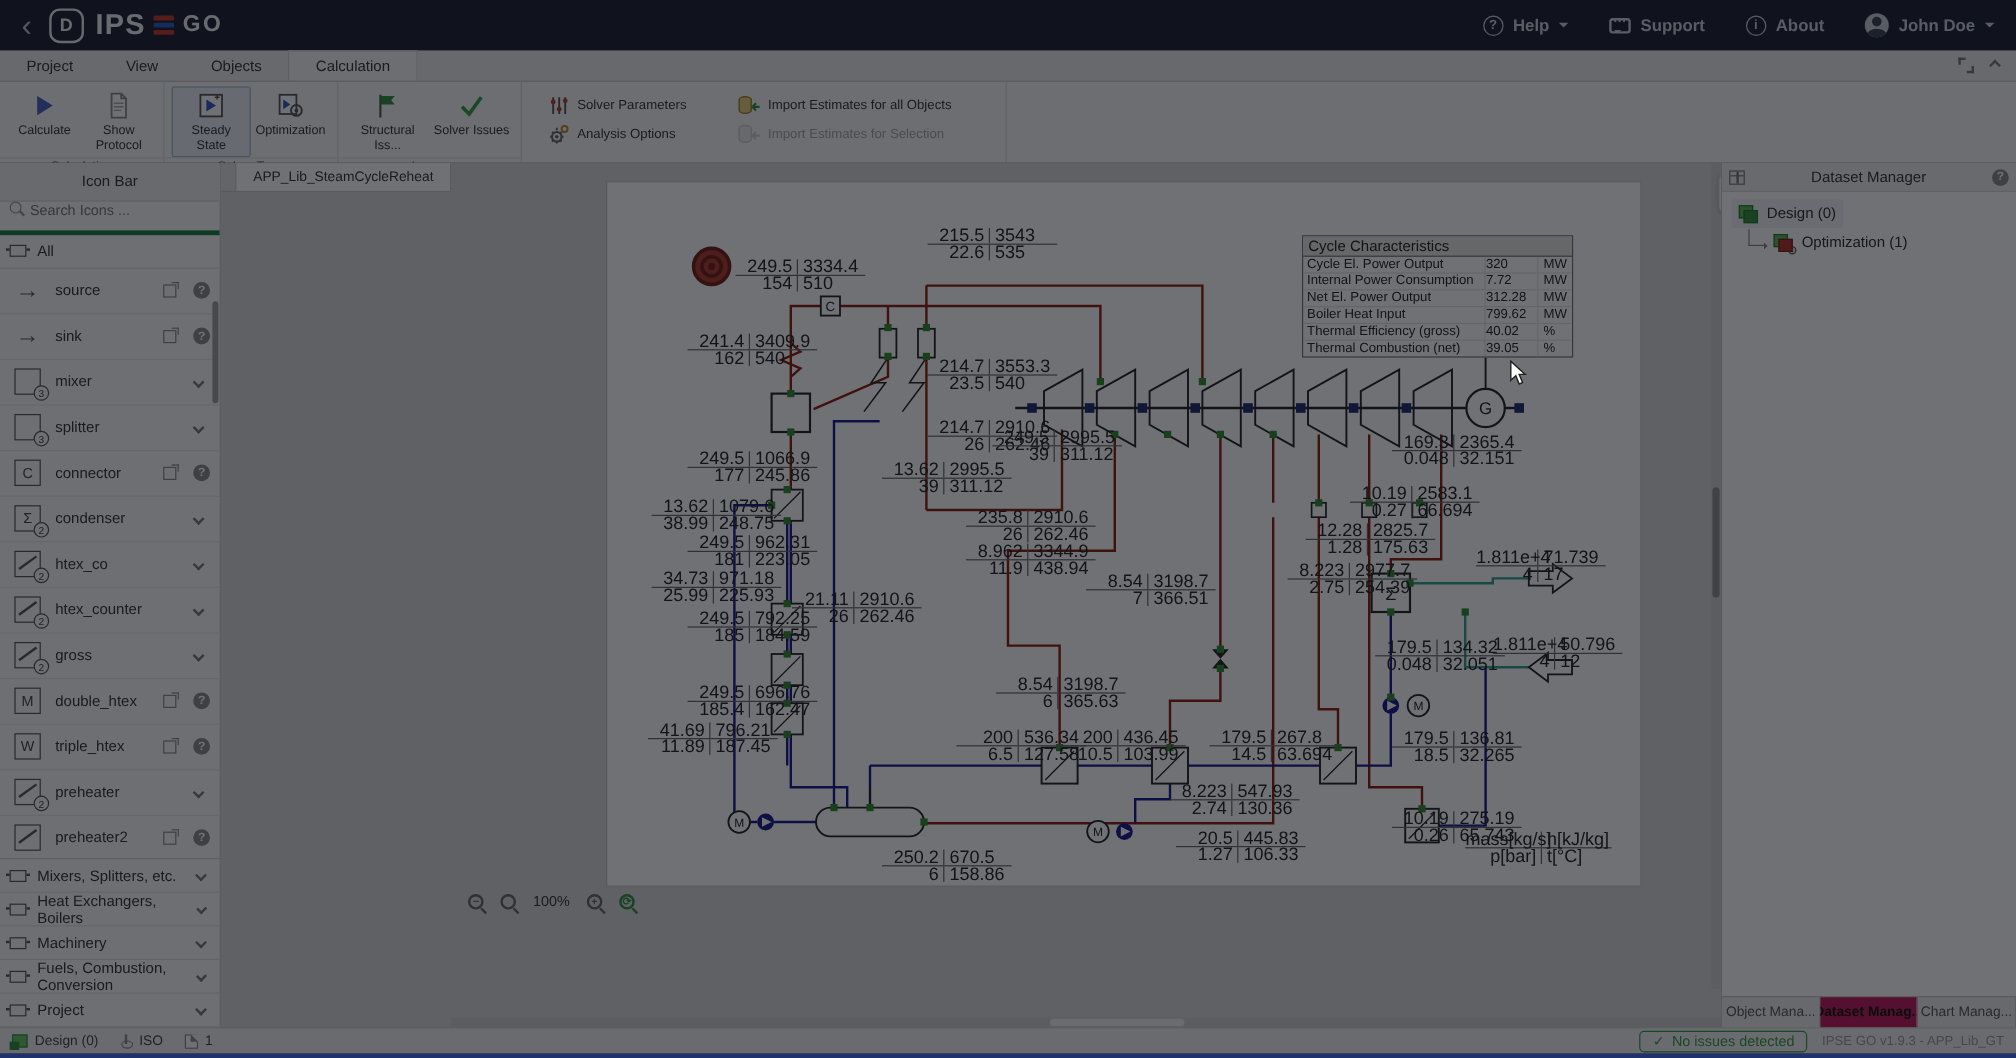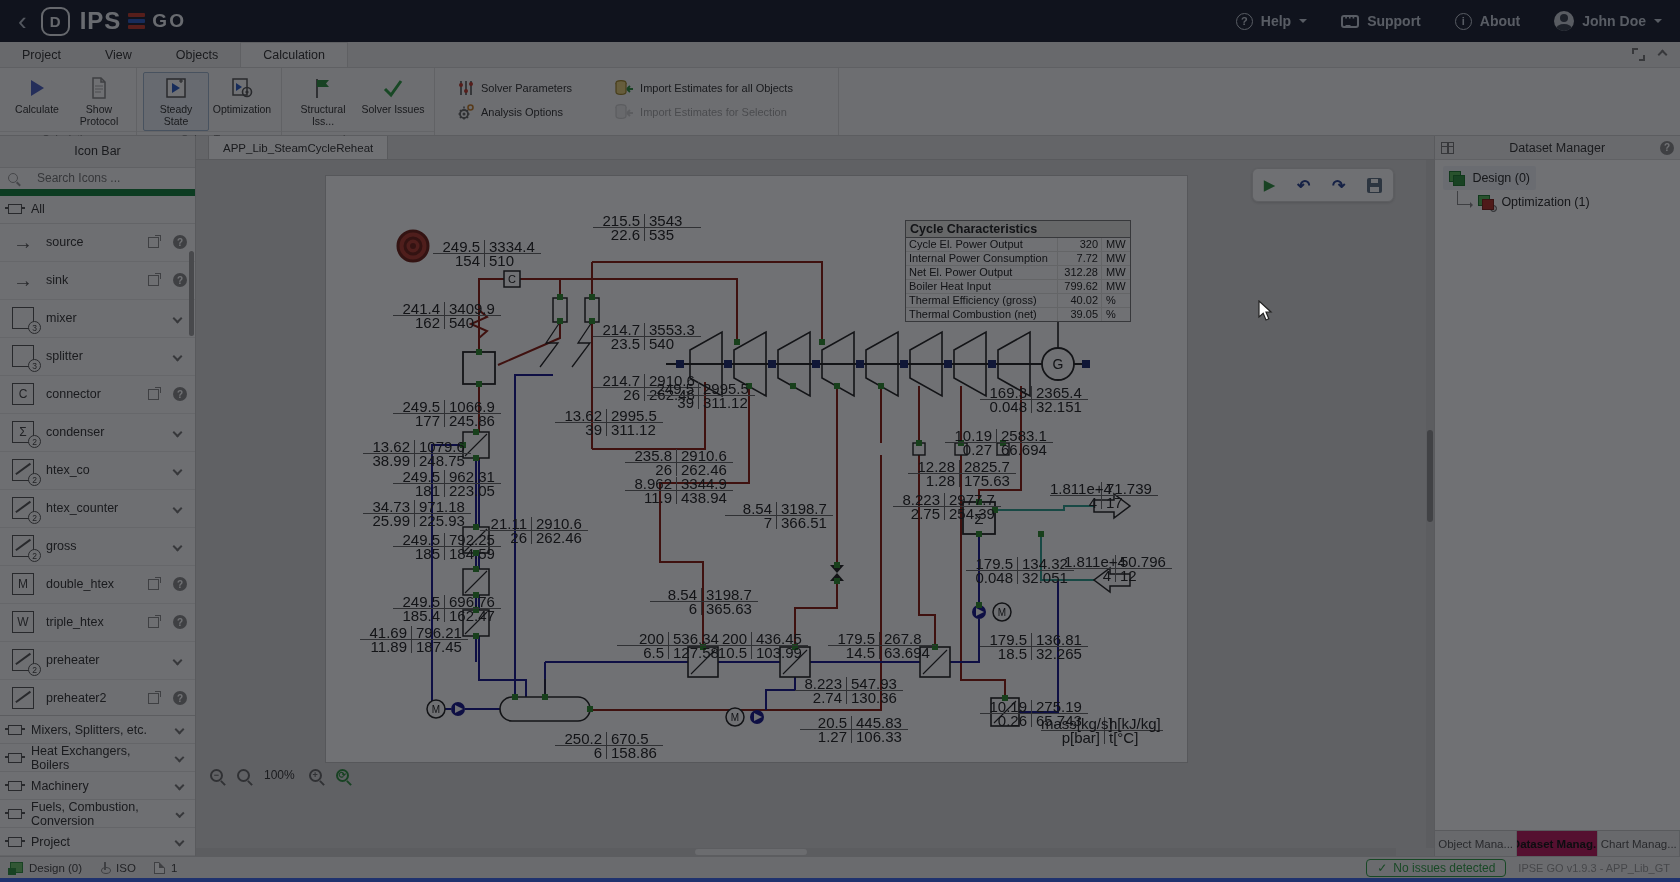--- a/index.html
+++ b/index.html
@@ -55,21 +55,21 @@
   .rsmall-item{display:flex;align-items:center;gap:6px;font-size:11px;color:#333;cursor:pointer;white-space:nowrap}
   .rsmall-item.disabled{opacity:.42;cursor:default}
   .settings-body{display:flex;gap:26px}
 
   
   .main{height:720px;display:flex;background:#d9d9d9}
 
   
   .sidebar{width:201px;background:#fafafa;border-right:1px solid #c9c9c9;display:flex;flex-direction:column;position:relative}
   .sb-title{height:32px;background:#efefef;border-bottom:1px solid #d8d8d8;display:flex;align-items:center;justify-content:center;font-size:12.5px;color:#333}
-  .sb-search{height:28px;border-bottom:7px solid #15803d;display:flex;align-items:center;padding:0 8px;gap:19px}
+  .sb-search{height:28px;border-bottom:4px solid #15803d;display:flex;align-items:flex-start;padding:0 8px;gap:7px}
   .mag{width:10px;height:10px;border:1.6px solid #9a9a9a;border-radius:50%;position:relative;flex:0 0 auto}
   .mag::after{content:"";position:absolute;width:5px;height:1.8px;background:#9a9a9a;transform:rotate(45deg);bottom:-2px;right:-4px}
   .sb-search input{border:none;outline:none;background:transparent;font-size:12px;color:#555;width:150px}
   .sb-all{height:28px;border-bottom:1px solid #e0e0e0;display:flex;align-items:center;gap:9px;padding:0 8px;font-size:12.5px;color:#333;cursor:pointer}
   .cat-ico{width:14px;height:10px;border:1.6px solid #555;position:relative;flex:0 0 14px}
   .cat-ico::before{content:"";position:absolute;left:-4px;top:2px;width:3px;height:2px;background:#555}
   .cat-ico::after{content:"";position:absolute;right:-4px;top:2px;width:3px;height:2px;background:#555}
   .sb-list{height:492px;overflow:hidden}
   .sb-item{height:38px;border-bottom:1px solid #e6e6e6;display:flex;align-items:center;padding:0 8px;gap:8px;cursor:pointer}
   .sb-ico{width:30px;height:26px;position:relative;display:flex;align-items:center;justify-content:center;color:#444;flex:0 0 30px}
@@ -81,40 +81,40 @@
   .sb-label{font-size:12.5px;color:#333;flex:1}
   .openico{width:11px;height:11px;border:1.4px solid #8a8a8a;position:relative;margin-right:6px}
   .openico::after{content:"";position:absolute;top:-3px;right:-3px;width:5px;height:5px;border-top:1.4px solid #8a8a8a;border-right:1.4px solid #8a8a8a}
   .helpico{width:14px;height:14px;border-radius:50%;background:#8a8a8a;color:#fff;font-size:10px;font-weight:bold;display:flex;align-items:center;justify-content:center}
   .sb-cats{border-top:1px solid #cfcfcf}
   .sb-cat{height:28px;border-bottom:1px solid #e2e2e2;display:flex;align-items:center;gap:9px;padding:0 8px;font-size:12.5px;color:#333;cursor:pointer}
   .sb-cat .chev{margin-left:auto;margin-right:4px}
   .sb-scroll{position:absolute;right:1px;top:115px;width:5px;height:85px;background:#9f9f9f;border-radius:3px}
 
   
-  .canvas{width:1407px;display:flex;flex-direction:column;position:relative}
+  .canvas{width:1407px;display:flex;flex-direction:row;position:relative}
   .tabstrip{height:24px;background:#e2e2e2;border-bottom:1px solid #c9c9c9;display:flex;align-items:stretch}
   .doc-tab{background:#fff;border-right:1px solid #c9c9c9;padding:0 14px;display:flex;align-items:center;font-size:11.5px;color:#333;cursor:pointer;margin-left:12px;border-left:1px solid #c9c9c9}
   .paintarea{flex:1;position:relative;background:#d9d9d9;overflow:hidden}
   .sheet{position:absolute;left:129px;top:15px;width:863px;height:588px;background:#ffffff;border:1px solid #c2c2c2}
   .flow-svg{position:absolute;left:0;top:0;pointer-events:none}
   .flow-labels{position:absolute;inset:0;pointer-events:none;z-index:3}
   .slabel{position:absolute;font-size:15px;color:#222;pointer-events:auto;line-height:13px}
   .slabel .row{display:flex}
   .slabel .row1{border-bottom:1px solid #666}
   .slabel .c1{width:52px;text-align:right;padding-right:4px;border-right:1px solid #666}
   .slabel .c2{width:56px;text-align:left;padding-left:4px}
   .slabel.legend .c1{width:64px}
   .slabel.legend .c2{width:58px}
   .cycle-table{position:absolute;left:709px;top:60px;width:226px;border:1px solid #777;background:#fff;font-size:11px;color:#222;z-index:3}
-  .ct-title{background:#e6e6e2;border-bottom:1px solid #777;font-weight:bold;font-size:12.5px;padding:1px 4px}
+  .ct-title{background:#e6e6e2;border-bottom:1px solid #777;font-weight:normal;font-size:12.5px;padding:1px 4px}
   .ct-row{display:flex;border-bottom:1px solid #e3e3e0;line-height:13px}
   .ct-row:last-child{border-bottom:none}
   .ct-l{flex:1;padding:0 3px;border-right:1px solid #e3e3e0;white-space:nowrap}
-  .ct-v{width:44px;text-align:right;padding-right:3px;border-right:1px solid #e3e3e0}
+  .ct-v{width:44px;text-align:left;padding-right:3px;border-right:1px solid #e3e3e0}
   .ct-u{width:28px;padding-left:4px}
   .cv-toolbar{position:absolute;left:1056px;top:8px;width:142px;height:34px;background:#fdfdfd;border:1px solid #d2d2d2;border-radius:6px;box-shadow:0 1px 3px rgba(0,0,0,.15);display:flex;align-items:center;justify-content:space-around;z-index:4}
   .cvt-play{color:#2f8f3f;font-size:15px;cursor:pointer}
   .cvt-arrow{color:#27408f;font-size:16px;font-weight:bold;cursor:pointer}
   .floppy{width:15px;height:15px;background:#5d7184;border-radius:2px;position:relative;cursor:pointer}
   .floppy::before{content:"";position:absolute;top:1px;left:4px;width:7px;height:4px;background:#fdfdfd}
   .floppy::after{content:"";position:absolute;bottom:1px;left:3px;width:9px;height:5px;background:#fdfdfd}
   .zoombar{position:absolute;left:14px;top:602px;height:26px;display:flex;align-items:center;gap:14px;z-index:4;color:#555}
   .mag2{width:13px;height:13px;border:2px solid #666;border-radius:50%;position:relative;cursor:pointer;font-size:9px;display:flex;align-items:center;justify-content:center;color:#666;font-weight:bold}
   .mag2::after{content:"";position:absolute;width:6px;height:2px;background:#666;transform:rotate(45deg);bottom:-4px;right:-5px}

